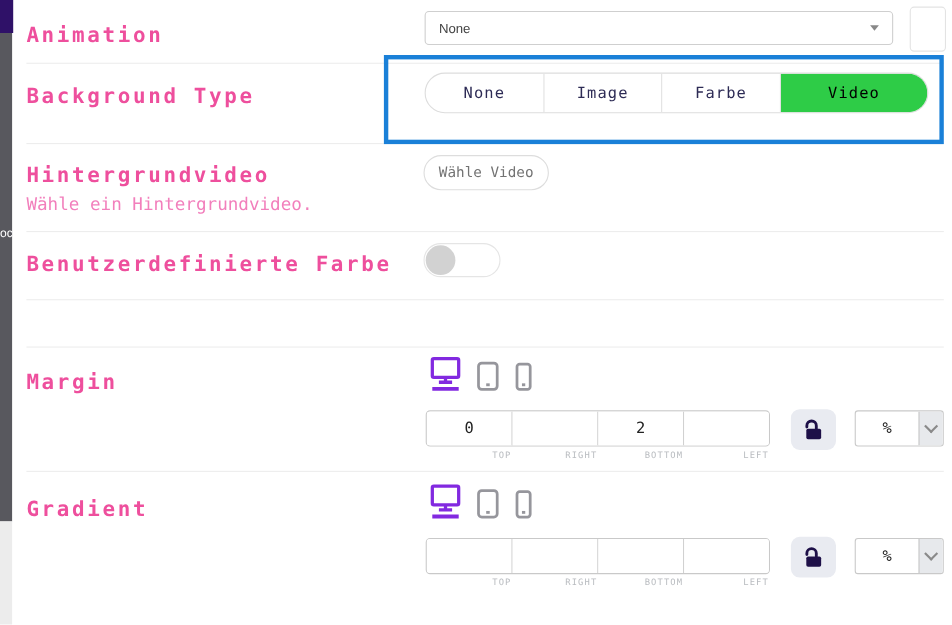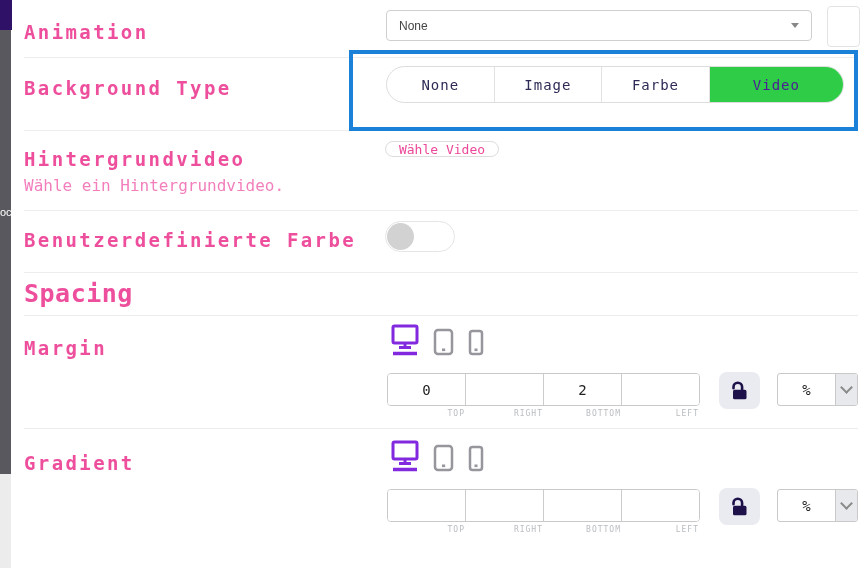--- a/index.html
+++ b/index.html
@@ -30,26 +30,26 @@
               background:#fff;box-sizing:border-box;}
 
   
   .focus-ring{left:349px;top:50px;width:509px;height:81px;border:4px solid #1a80d8;box-sizing:border-box;background:transparent;}
   .seg-group{left:386px;top:66px;width:458px;height:37px;border:1px solid #dddddd;border-radius:18.5px;
              background:#fff;box-sizing:border-box;display:flex;overflow:hidden;}
   .seg{flex:1;border:none;border-right:1px solid #e2e2e2;background:transparent;cursor:pointer;
        font-family:"DejaVu Sans Mono",monospace;font-size:14px;letter-spacing:1px;color:#2d2b55;
        display:flex;align-items:center;justify-content:center;padding:0;}
   .seg:last-child{border-right:none;flex:1.25;}
-  .seg-selected{background:#2ecc47;color:#4c1d95;}
-
-  
-  .pill-btn{left:385px;top:141px;width:114px;height:16px;border:1px solid #ddd;border-radius:16px;
+  .seg-selected{background:#2ecc47;color:#000000;}
+
+  
+  .pill-btn{left:385px;top:141px;width:114px;height:32px;border:1px solid #ddd;border-radius:16px;
             background:#fff;box-sizing:border-box;font-family:"DejaVu Sans Mono",monospace;
-            font-size:13px;color:#ec4899;display:flex;align-items:center;justify-content:center;cursor:pointer;}
+            font-size:13px;color:#737373;display:flex;align-items:center;justify-content:center;cursor:pointer;}
 
   
   .toggle{left:385px;top:221px;width:70px;height:31px;border:1px solid #e5e5e5;border-radius:16px;
           background:#fff;box-sizing:border-box;cursor:pointer;}
   .toggle .knob{position:absolute;left:1px;top:1px;width:27px;height:27px;border-radius:50%;background:#d2d2d2;}
 
   
   .device-group{display:flex;align-items:flex-end;gap:14px;height:33px;}
   .device-btn{background:none;border:none;padding:0;cursor:pointer;display:block;}
 
@@ -108,21 +108,20 @@
 
   <div class="abs desc-text" style="left:24px;top:176px">Wähle ein Hintergrundvideo.</div>
   <div class="abs row-label" style="left:24px;top:148px">Hintergrundvideo</div>
   <button class="abs pill-btn">Wähle Video</button>
 
   <div class="abs row-label" style="left:24px;top:229px">Benutzerdefinierte Farbe</div>
   <div class="abs toggle">
     <div class="knob"></div>
   </div>
 
-  <div class="abs section-heading" style="left:24px;top:279px">Spacing</div>
 
   <div class="abs row-label" style="left:24px;top:337px">Margin</div>
 
   <div class="abs device-group" style="left:391px;top:326px">
     <button class="device-btn">
       <svg width="28" height="32" viewBox="0 0 28 32">
         <rect x="2" y="2" width="24" height="17" rx="1.5" fill="none" stroke="#8229e0" stroke-width="3"></rect>
         <path d="M14 19 v4" stroke="#8229e0" stroke-width="3"></path>
         <path d="M8 23.5 h12" stroke="#8229e0" stroke-width="3"></path>
         <path d="M2 29.5 h24" stroke="#8229e0" stroke-width="3.5"></path>

